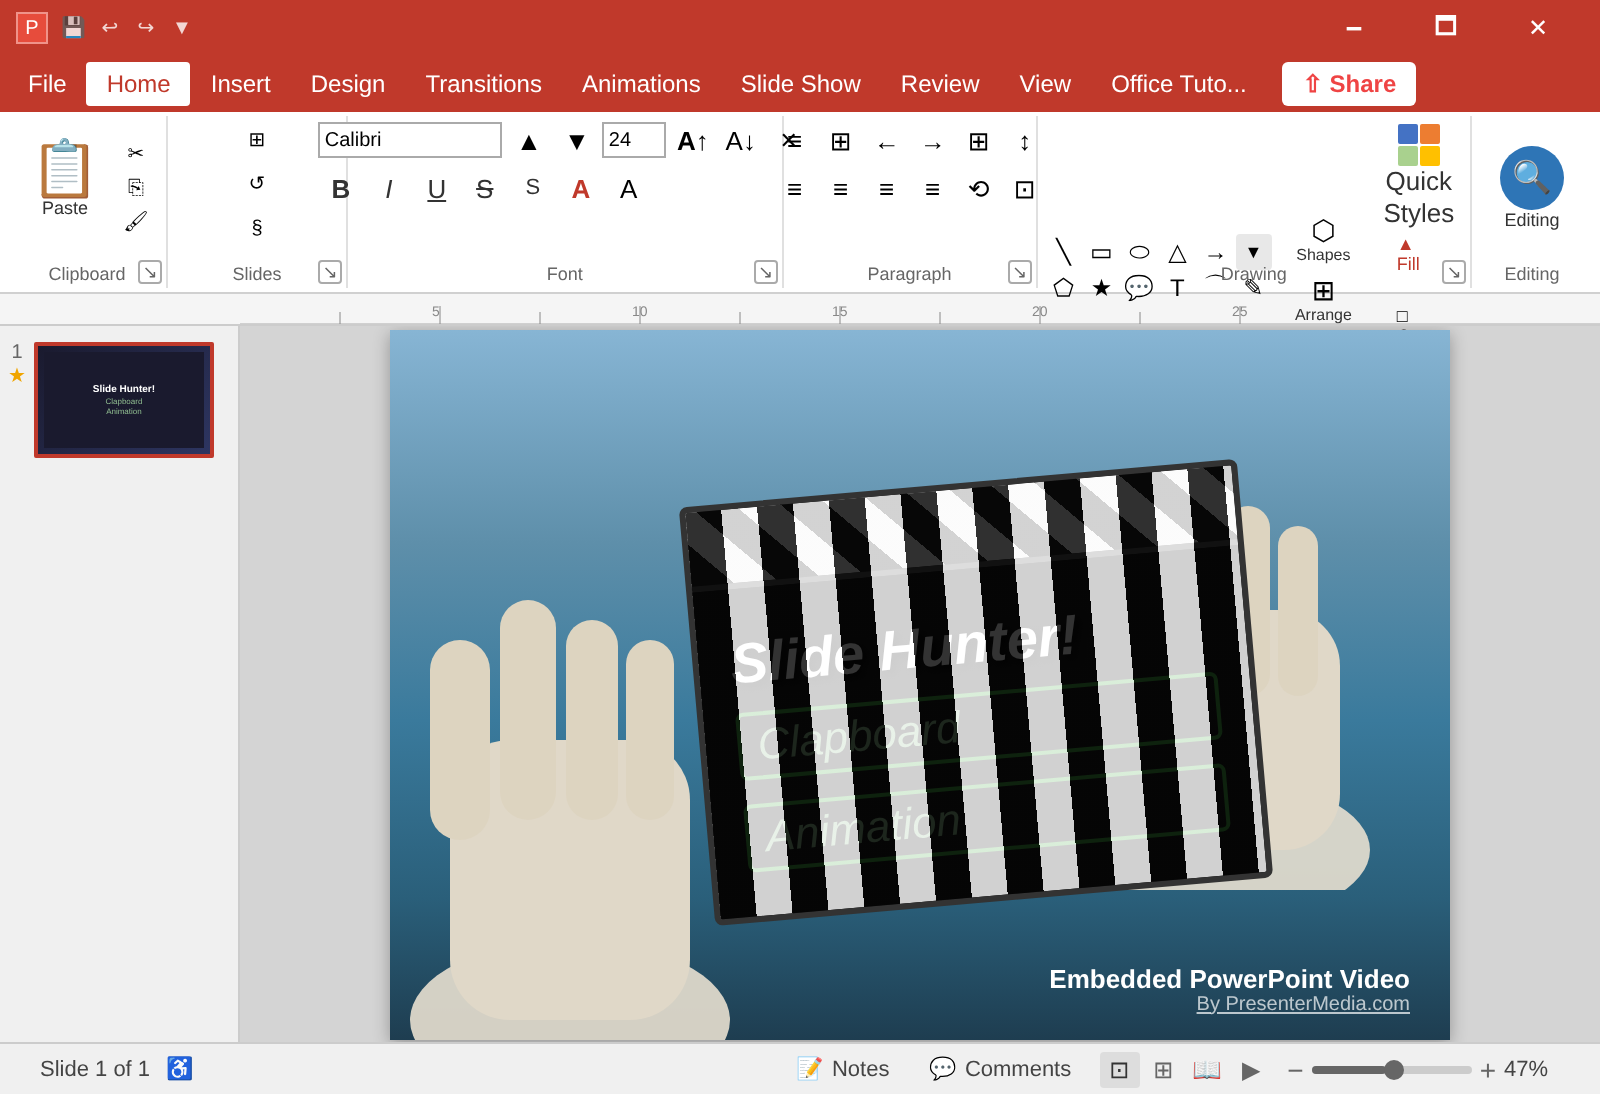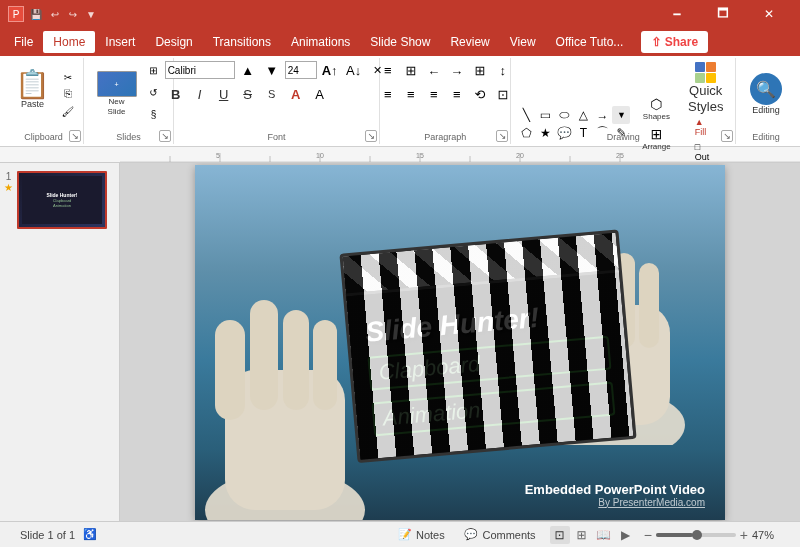--- a/index.html
+++ b/index.html
@@ -37,21 +37,21 @@
     .paste-sub .ribbon-btn-sm { width: 20px; height: 16px; font-size: 10px; }
 
     
     .slides-group { min-width: 90px; }
     .new-slide-btn { display: flex; flex-direction: column; align-items: center; cursor: pointer; padding: 2px 4px; border-radius: 3px; }
     .slide-thumb-icon { width: 40px; height: 26px; background: linear-gradient(135deg, #4472c4 0%, #2e75b6 100%); border: 1px solid #999; border-radius: 1px; display: flex; align-items: center; justify-content: center; color: white; font-size: 9px; }
 
     
     .font-group { min-width: 160px; }
     .font-row { display: flex; align-items: center; gap: 2px; margin-bottom: 2px; }
-    .font-select { width: 70px; height: 18px; font-size: 10px; border: 1px solid #aaa; padding: 0 2px; background: white; }
+    .font-select { width: 92px; height: 18px; font-size: 10px; border: 1px solid #aaa; padding: 0 2px; background: white; }
     .font-size-select { width: 32px; height: 18px; font-size: 10px; border: 1px solid #aaa; padding: 0 2px; background: white; }
 
     
     .para-group { min-width: 120px; }
     .para-row { display: flex; gap: 1px; margin-bottom: 2px; }
 
     
     .drawing-group { min-width: 180px; }
     .shapes-area { display: flex; flex-direction: column; }
     .shapes-row { display: flex; gap: 1px; }
@@ -153,26 +153,20 @@
             <div class="ribbon-btn-sm" title="Format Painter">🖌</div>
           </div>
         </div>
       </div>
       <div class="ribbon-group-label">Clipboard</div>
       <div class="ribbon-group-expander">↘</div>
     </div>
 
     <div class="ribbon-group slides-group">
       <div class="ribbon-group-content">
-        <div class="new-slide-btn">
-          <div class="slide-thumb-icon">
-            <span style="font-size:7px; color:white;">+</span>
-          </div>
-          <div style="font-size:8px; color:#333; text-align:center; line-height:1.2;">New<br>Slide</div>
-        </div>
         <div style="display:flex; flex-direction:column; gap:2px; padding-bottom:4px;">
           <div class="ribbon-btn-sm" style="font-size:10px;">⊞</div>
           <div class="ribbon-btn-sm" style="font-size:10px;">↺</div>
           <div class="ribbon-btn-sm" style="font-size:10px;">§</div>
         </div>
       </div>
       <div class="ribbon-group-label">Slides</div>
       <div class="ribbon-group-expander">↘</div>
     </div>
 
@@ -262,21 +256,21 @@
                 <div style="width:10px; height:10px; background:#ed7d31; border-radius:1px;"></div>
               </div>
               <div style="display:flex; gap:1px;">
                 <div style="width:10px; height:10px; background:#a9d18e; border-radius:1px;"></div>
                 <div style="width:10px; height:10px; background:#ffc000; border-radius:1px;"></div>
               </div>
             </div>
             <div style="font-size:13px; color:#333; text-align:center; line-height:1.2;">Quick
 Styles</div>
           </div>
-          <div style="display:flex; flex-direction:column; gap:5px;">
+          <div style="display:flex; flex-direction:column; gap:16px;">
             <div class="ribbon-btn-sm" style="font-size:9px; color:#c0392b;">▲ Fill</div>
             <div class="ribbon-btn-sm" style="font-size:9px;">□ Out</div>
             <div class="ribbon-btn-sm" style="font-size:9px;">✦ Eff</div>
           </div>
         </div>
       </div>
       <div class="ribbon-group-label">Drawing</div>
       <div class="ribbon-group-expander">↘</div>
     </div>
 

